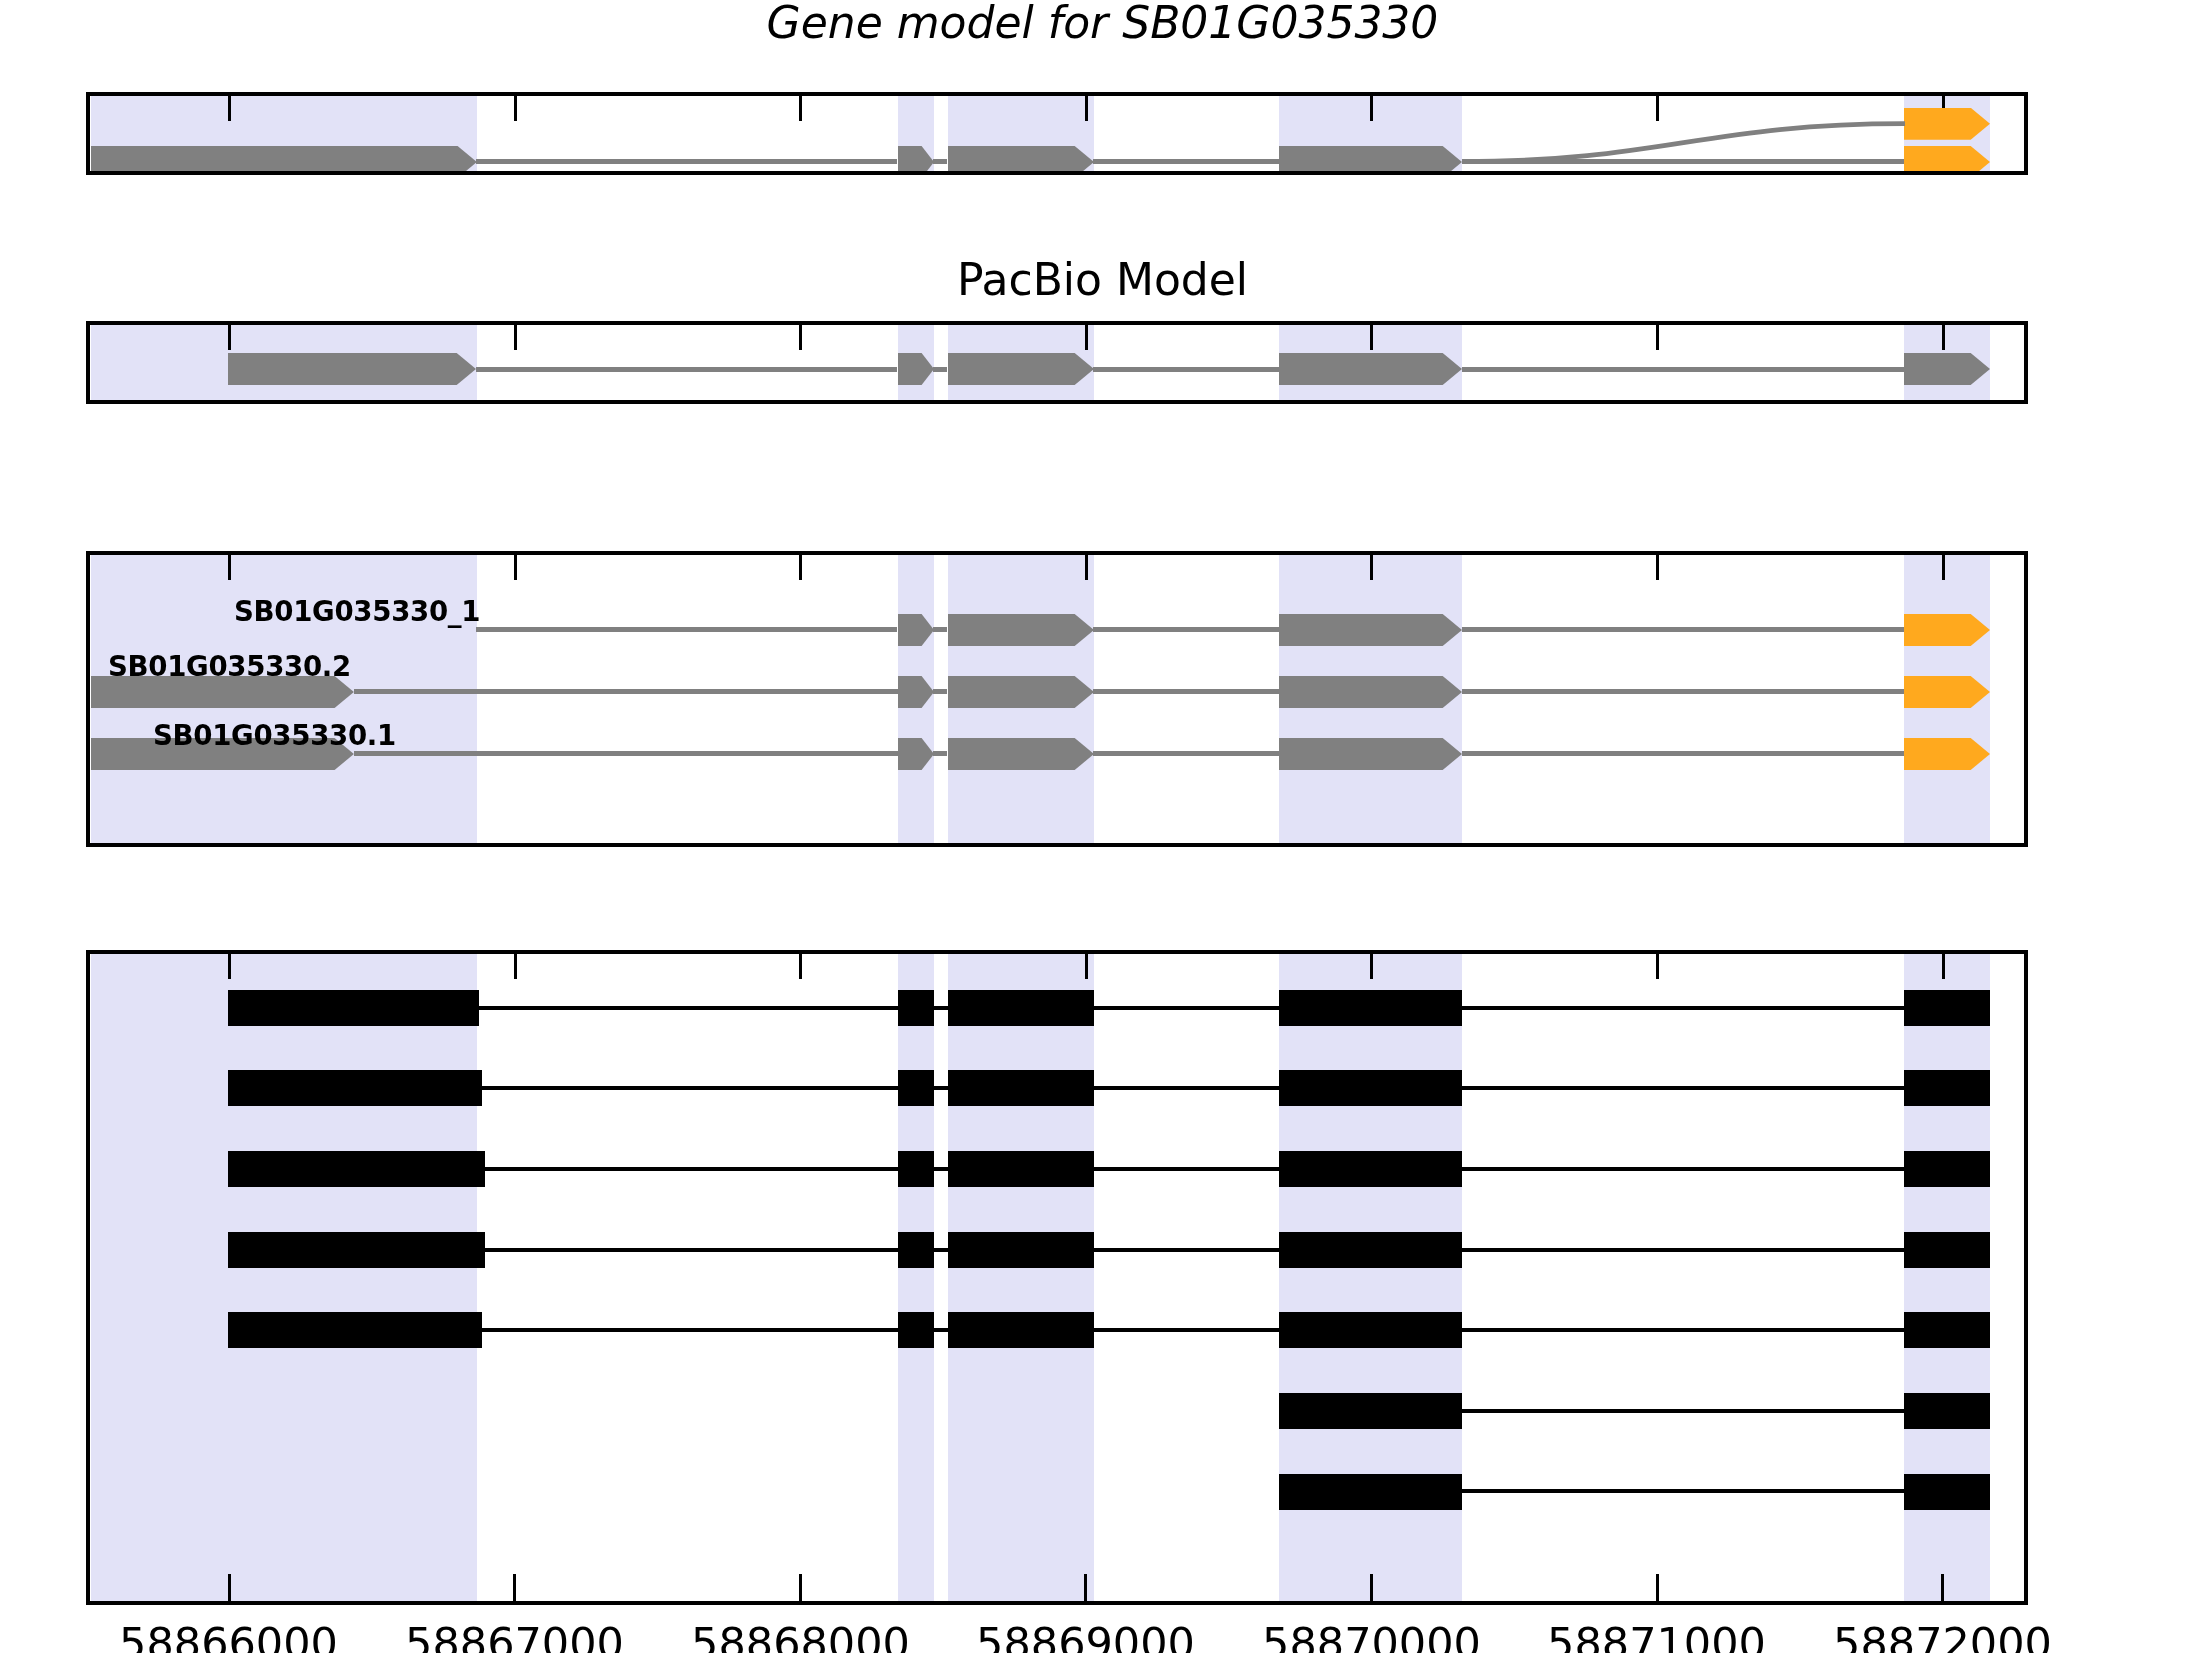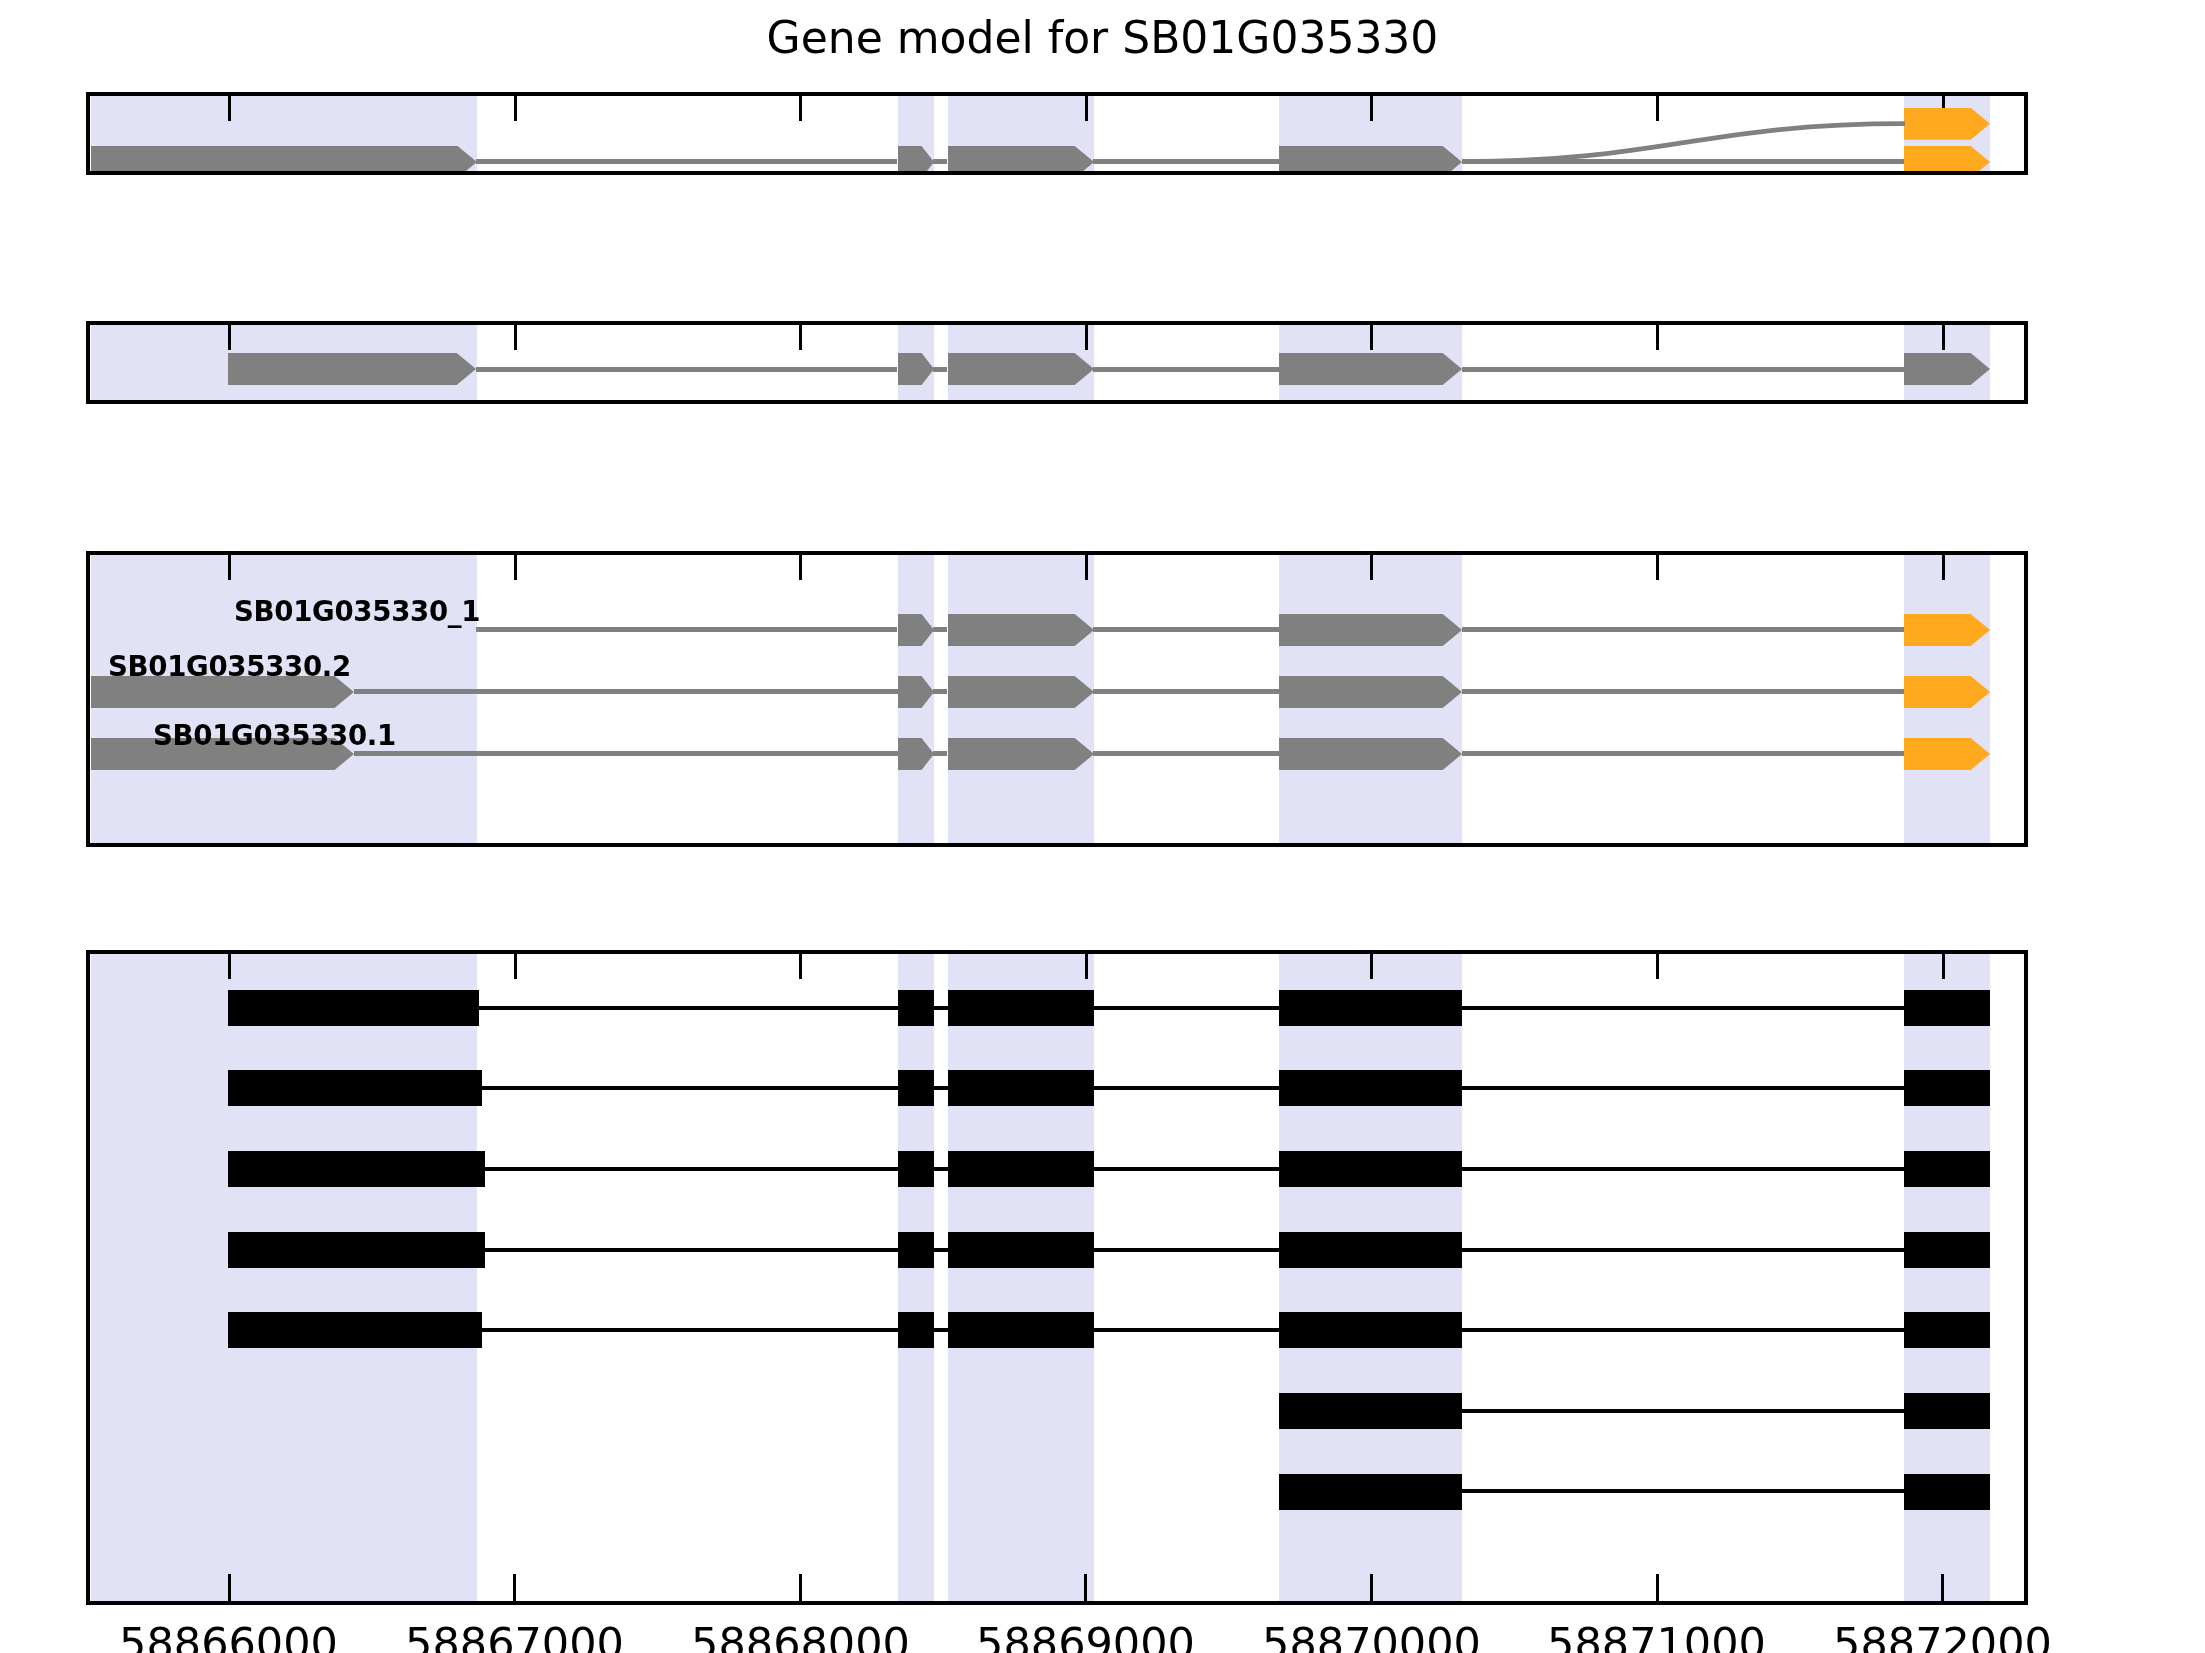--- a/index.html
+++ b/index.html
@@ -47,21 +47,21 @@
     position:absolute;font-size:43px;color:#000;white-space:nowrap;
     text-align:center;line-height:1;
   }
 
   .splice-curve{position:absolute;pointer-events:none;}
 </style>
 </head>
 <body>
 
 <div id="stage">
-    <div class="panel-title" style="top: 16px;">Gene model for SB01G035330</div>
+    <div class="panel-title" style="top: 1px; font-style: italic;">Gene model for SB01G035330</div>
     <div class="panel" style="left: 86px; top: 92px; width: 1942px; height: 83px;">
       <div class="band" style="left: 0.9px; width: 386px;"></div>
       <div class="band" style="left: 808px; width: 36px;"></div>
       <div class="band" style="left: 858px; width: 146px;"></div>
       <div class="band" style="left: 1189px; width: 183px;"></div>
       <div class="band" style="left: 1814px; width: 86px;"></div>
       <div class="tick" style="left: 138px; height: 25px;"></div>
       <div class="tick" style="left: 424px; height: 25px;"></div>
       <div class="tick" style="left: 709px; height: 25px;"></div>
       <div class="tick" style="left: 995px; height: 25px;"></div>
@@ -75,20 +75,21 @@
       <div class="exon-arrow" style="left: 0.9px; width: 386px; top: 50px; height: 32px;"></div>
       <div class="exon-arrow small" style="left: 808px; width: 36px; top: 50px; height: 32px;"></div>
       <div class="exon-arrow" style="left: 858px; width: 146px; top: 50px; height: 32px;"></div>
       <div class="exon-arrow" style="left: 1189px; width: 183px; top: 50px; height: 32px;"></div>
       <div class="exon-arrow orange" style="left: 1814px; width: 86px; top: 50px; height: 32px;"></div>
       <div class="exon-arrow orange" style="left: 1814px; width: 86px; top: 11.7px; height: 32px;"></div>
       <svg class="splice-curve" width="443" height="83" style="left: 1372px; top: 0px;" viewBox="0 0 642.328 120">
         <path d="M 0 95 C 289.0522058823529 95, 353.2860294117647 40, 642.3382352941176 40" stroke="#808080" stroke-width="7" fill="none"></path>
       </svg>
     </div>
+    <div class="panel-title" style="top: 258px;">PacBio Model</div>
     <div class="panel" style="left: 86px; top: 321px; width: 1942px; height: 83px;">
       <div class="band" style="left: 0.9px; width: 386px;"></div>
       <div class="band" style="left: 808px; width: 36px;"></div>
       <div class="band" style="left: 858px; width: 146px;"></div>
       <div class="band" style="left: 1189px; width: 183px;"></div>
       <div class="band" style="left: 1814px; width: 86px;"></div>
       <div class="tick" style="left: 138px; height: 25px;"></div>
       <div class="tick" style="left: 424px; height: 25px;"></div>
       <div class="tick" style="left: 709px; height: 25px;"></div>
       <div class="tick" style="left: 995px; height: 25px;"></div>

